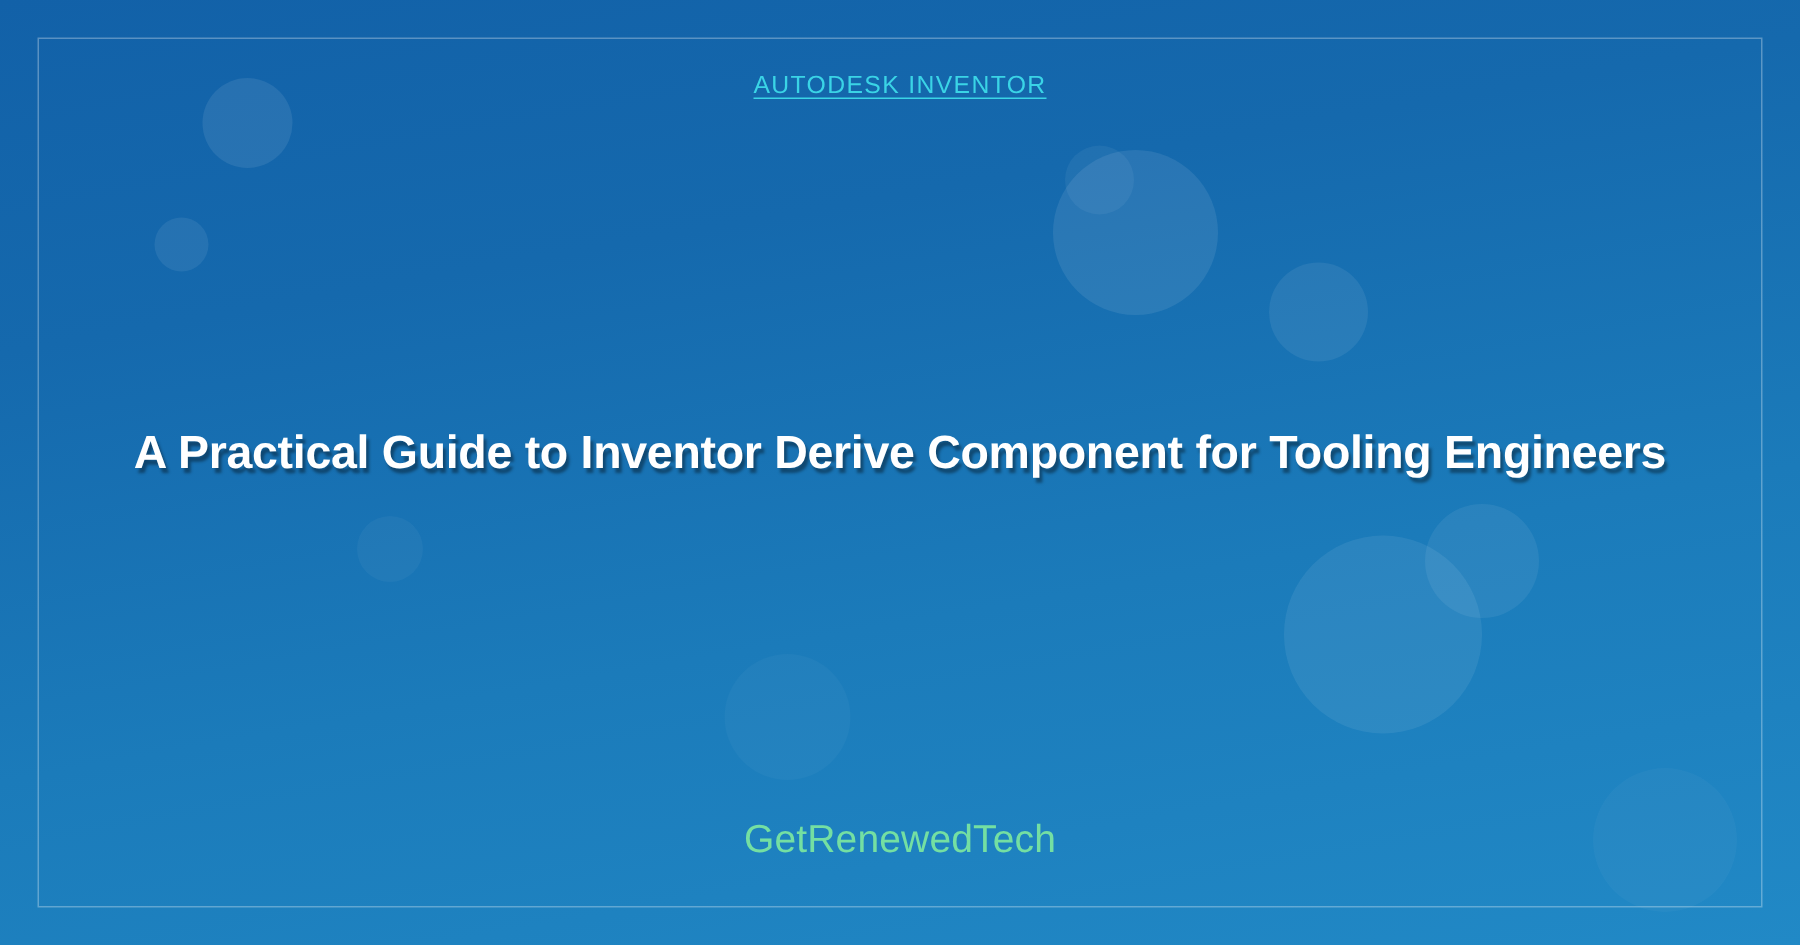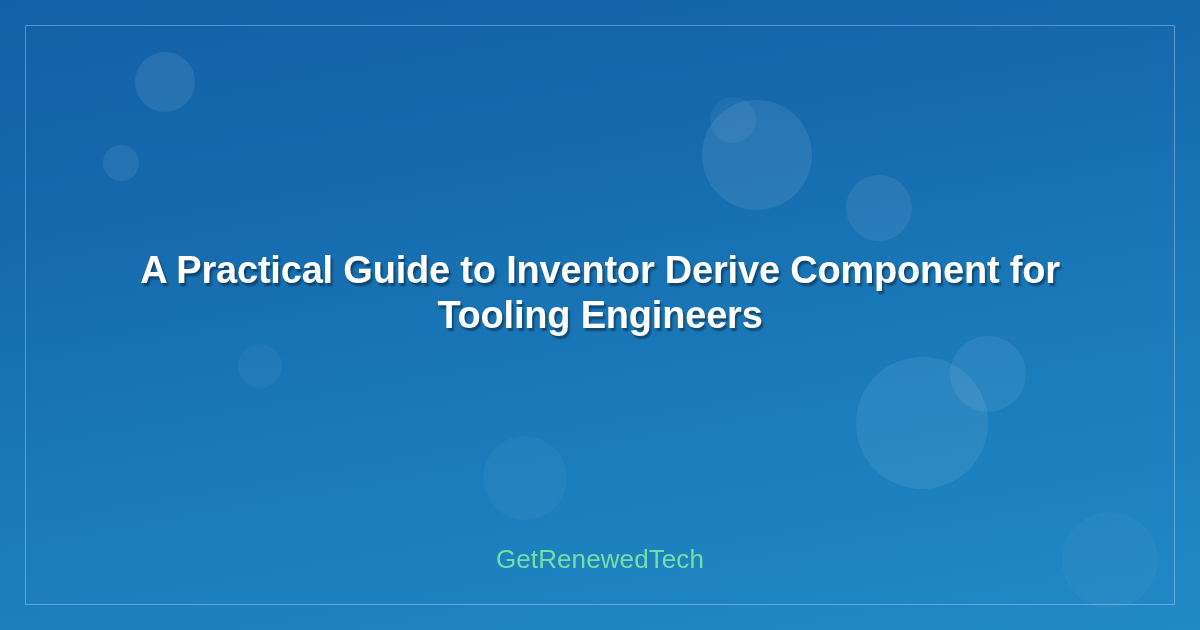--- a/index.html
+++ b/index.html
@@ -75,21 +75,21 @@
     align-items: center;
     justify-content: center;
     width: 100%;
     margin-top: -6px;
   }
 
   #page-title {
     margin: 0;
     text-align: center;
     color: #ffffff;
-    font-size: 38px;
+    font-size: 31px;
     font-weight: bold;
     line-height: 1.18;
     letter-spacing: -0.2px;
     max-width: 1060px;
     text-shadow: 2px 3px 2px rgba(0, 0, 0, 0.38);
   }
 
   #site-name {
     font-size: 26px;
     font-weight: 400;
@@ -114,20 +114,21 @@
       <div class="bubble" style="left: 483px; top: 436px; width: 84px; height: 84px; background: rgb(255, 255, 255); opacity: 0.03;"></div>
       <div class="bubble" style="left: 856px; top: 357px; width: 132px; height: 132px; background: rgb(255, 255, 255); opacity: 0.075;"></div>
       <div class="bubble" style="left: 950px; top: 336px; width: 76px; height: 76px; background: rgb(255, 255, 255); opacity: 0.065;"></div>
       <div class="bubble" style="left: 1062px; top: 512px; width: 96px; height: 96px; background: rgb(255, 255, 255); opacity: 0.03;"></div>
     </div>
 
   <div id="card-frame" style="border-color: rgba(255, 255, 255, 0.3);"></div>
 
   <div id="content">
 
+    <div id="eyebrow" style="color: rgb(58, 212, 230);">AUTODESK INVENTOR</div>
 
     <div id="title-block">
       <h1 id="page-title" style="color: rgb(255, 255, 255);">A Practical Guide to Inventor Derive Component for Tooling Engineers</h1>
     </div>
 
     <div id="site-name" style="color: rgb(116, 223, 162);">GetRenewedTech</div>
 
   </div>
 </div>
 

